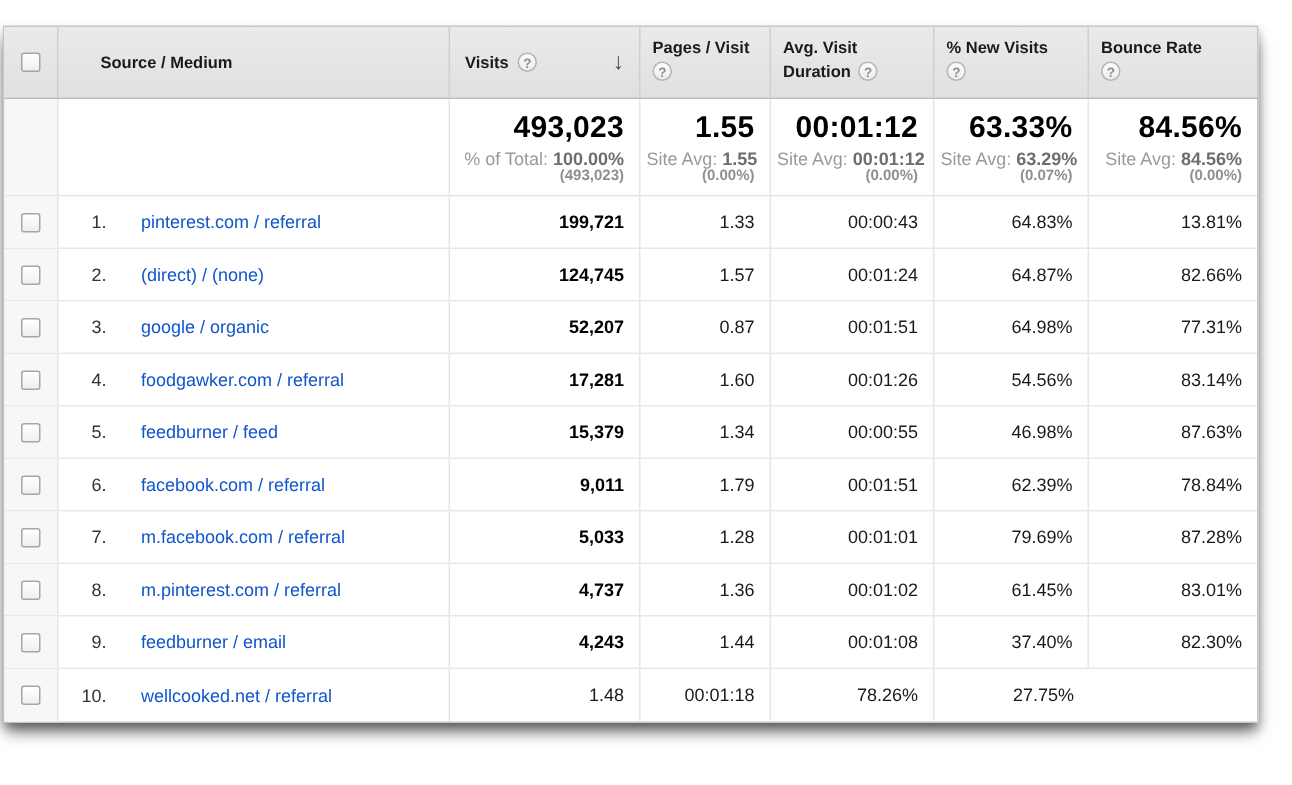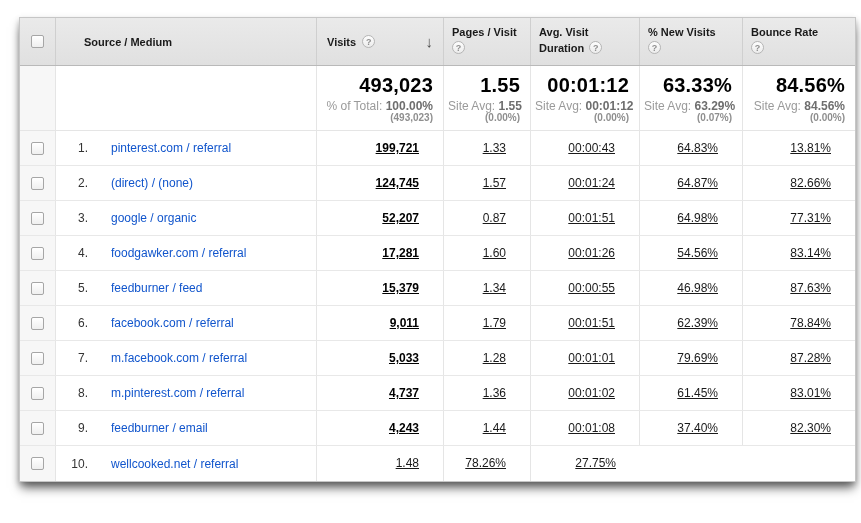--- a/index.html
+++ b/index.html
@@ -4,21 +4,21 @@
 <style>
   * { box-sizing: border-box; margin: 0; padding: 0; }
   html, body {
     width: 861px; height: 523px;
     background: #ffffff;
     font-family: "Liberation Sans", "DejaVu Sans", sans-serif;
     overflow: hidden;
   }
   .table-wrap {
     position: absolute;
-    left: 19px; top: 17px;
+    left: 2px; top: 17px;
     width: 837px;
     border: 1px solid #c6c6c6;
     background: #fff;
     box-shadow: 0 8px 10px -2px rgba(0,0,0,0.55), 0 3px 6px rgba(0,0,0,0.25);
   }
   .row {
     display: grid;
     grid-template-columns: 36px 261px 127px 87px 109px 103px 112px;
   }
   .cell { border-right: 1px solid #e5e5e5; overflow: hidden; }
@@ -84,21 +84,21 @@
   .rank {
     width: 26px; text-align: right; color: #333;
     flex: 0 0 26px; margin-left: 6px;
   }
   .source-link {
     margin-left: 23px; color: #1155cc; text-decoration: none; cursor: pointer;
     white-space: nowrap;
   }
   .num {
     font-size: 12px; color: #1a1a1a; text-align: right;
-    line-height: 34px; padding-right: 24px; text-decoration: underline;
+    line-height: 34px; padding-right: 10px;
   }
   .num.bold { font-weight: bold; color: #000; }
 </style>
 </head>
 <body>
 
 <div class="table-wrap">
 
   <div class="row header-row">
     <div class="cell cb-cell-h">
@@ -308,18 +308,19 @@
 
     <div class="row data-row">
       <div class="cell cb-cell cb-col-bg">
         <span class="checkbox"></span>
       </div>
       <div class="cell source-cell">
         <span class="rank">10.</span>
         <a class="source-link">wellcooked.net / referral</a>
       </div>
       <div class="cell num">1.48</div>
+      <div class="cell num">00:01:18</div>
       <div class="cell num">78.26%</div>
       <div class="cell num last">27.75%</div>
     </div>
   </div>
 
 </div>
 
 </body></html>

